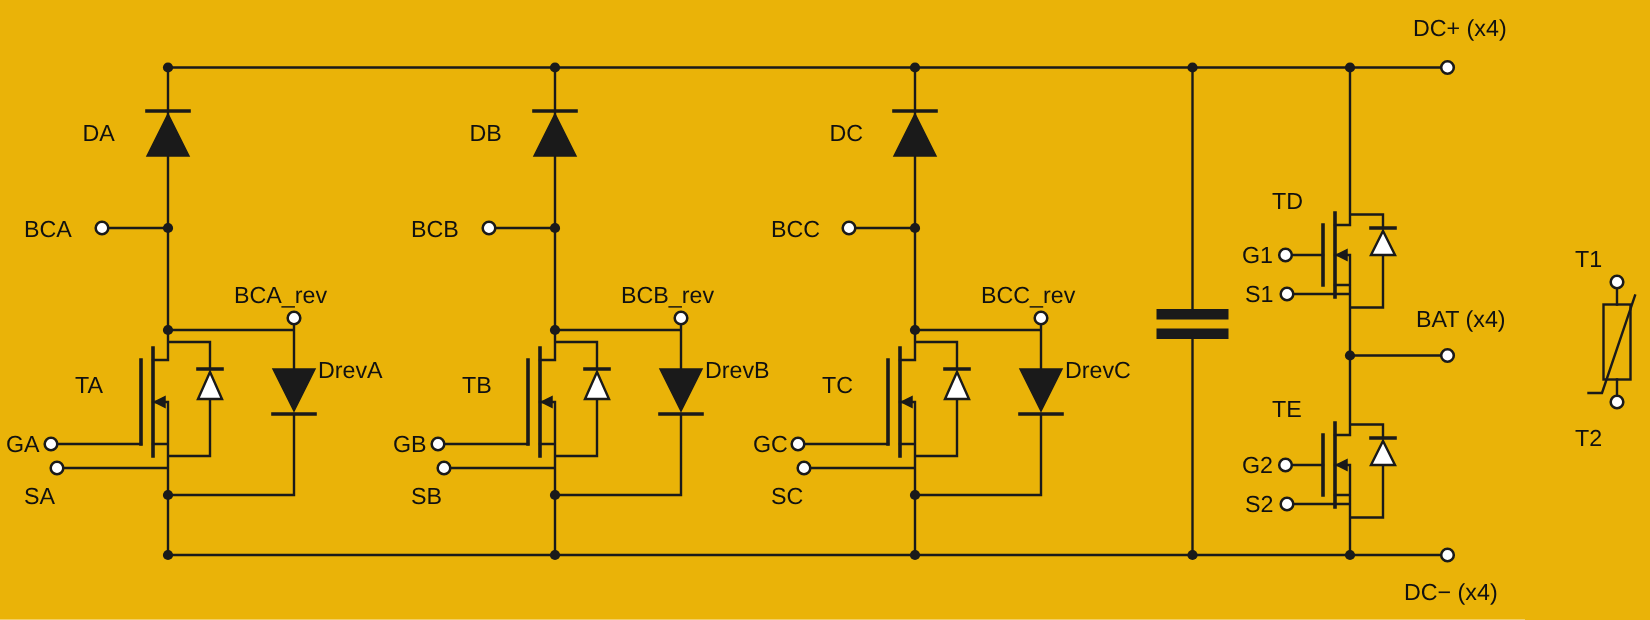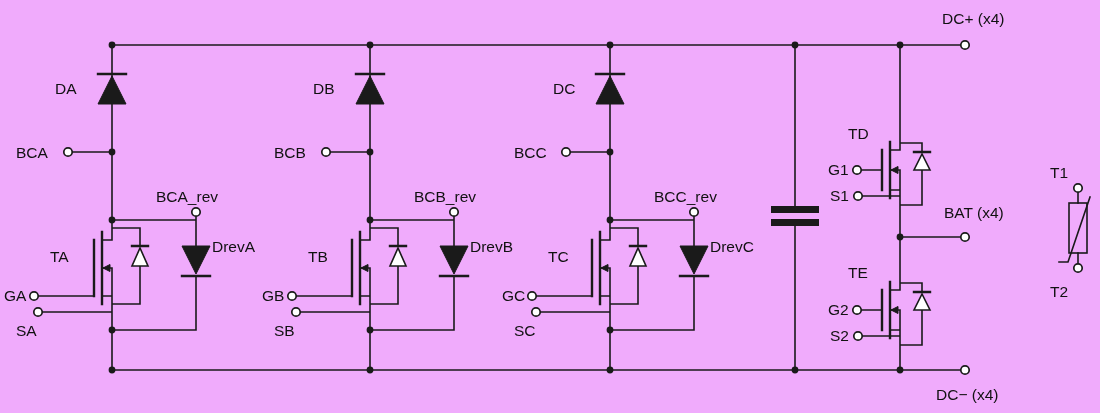--- a/index.html
+++ b/index.html
@@ -1,21 +1,21 @@
 <!DOCTYPE html>
 <html><head>
 <meta charset="utf-8">
 <style>
   * { margin:0; padding:0; box-sizing:border-box; }
   html,body { background:#ffffff; }
   body {
     width:1100px; height:413px; overflow:hidden;
     font-family:"Liberation Sans", sans-serif;
   }
-  .canvas { width:1100px; height:413px; background:#f0abfc; }
+  .canvas { width:1100px; height:413px; background:#eab308; }
   svg { display:block; }
   .w   { fill:none; stroke:#1a1a1a; stroke-width:1.6; stroke-linecap:square; }
   .wb  { fill:none; stroke:#1a1a1a; stroke-width:2.4; stroke-linecap:square; }
   .fil { fill:#1a1a1a; stroke:#1a1a1a; stroke-width:1; }
   .ol  { fill:#ffffff; stroke:#1a1a1a; stroke-width:1.6; }
   .box { fill:none;    stroke:#1a1a1a; stroke-width:1.6; }
   .plate { fill:#1a1a1a; }
   .dot  { fill:#1a1a1a; }
   .term { fill:#ffffff; stroke:#1a1a1a; stroke-width:1.7; }
   .lbl  { font-family:"Liberation Sans", sans-serif; font-size:15.5px; fill:#111111; }

